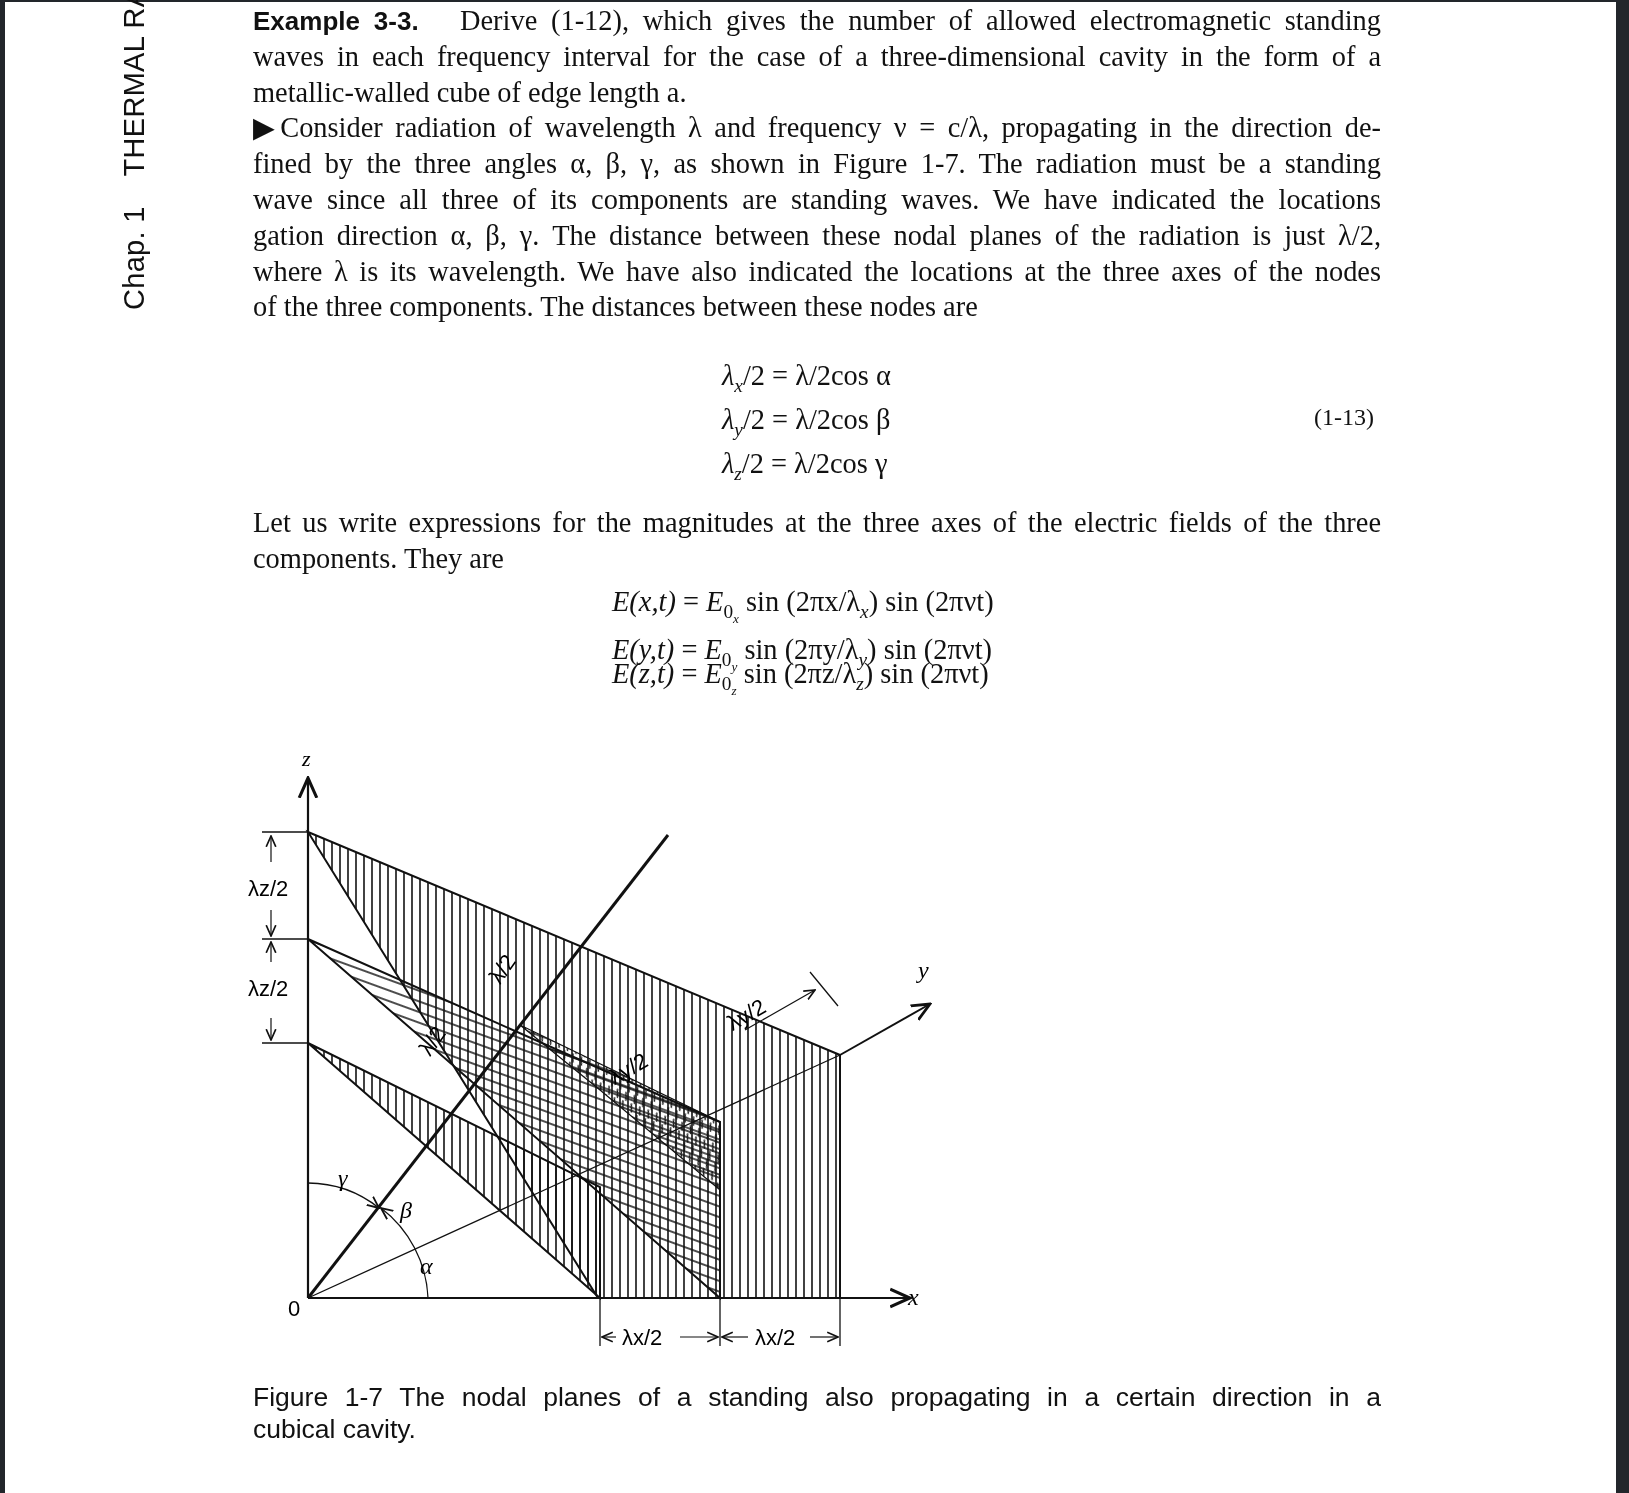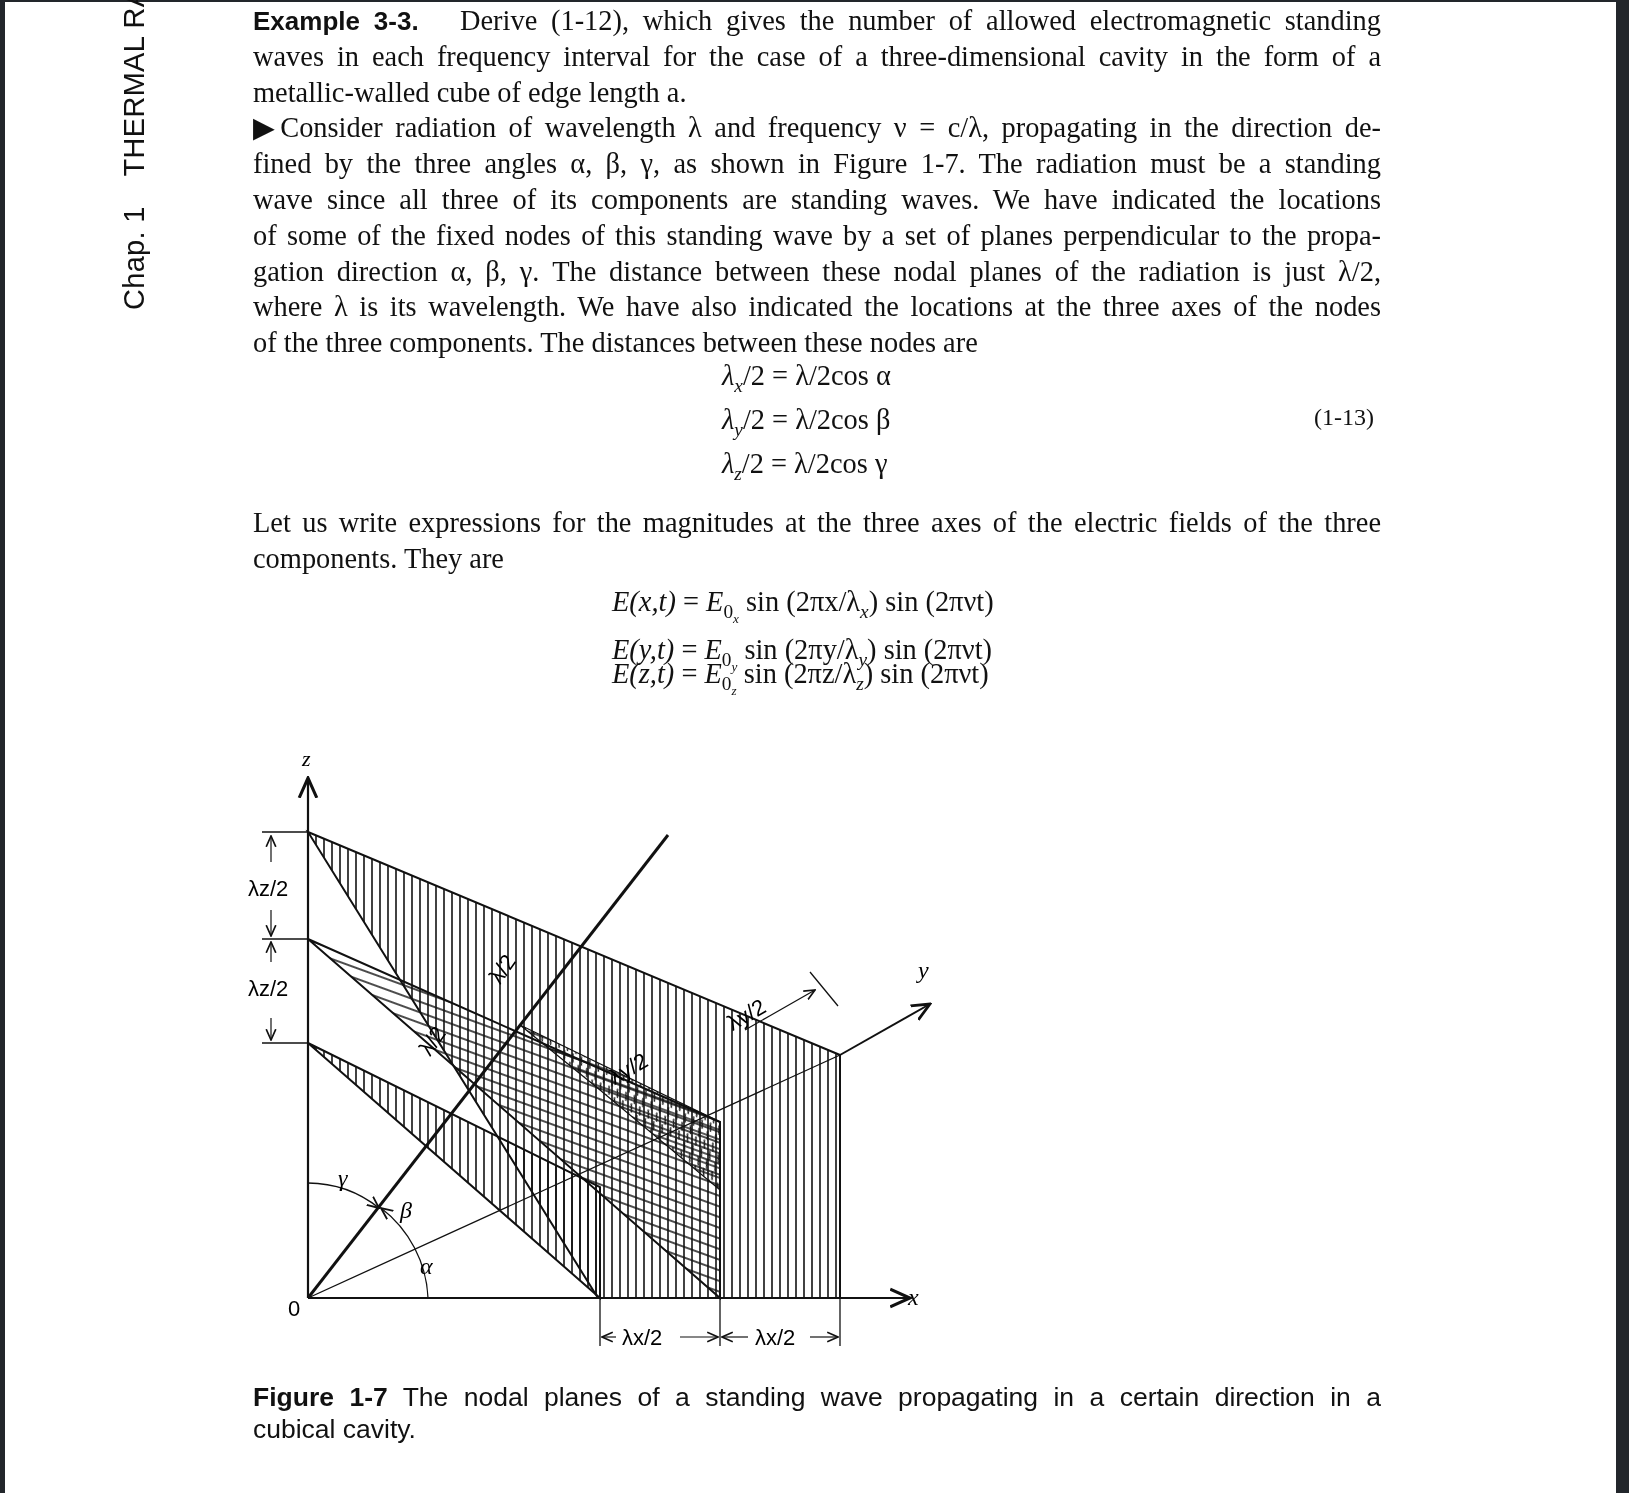--- a/index.html
+++ b/index.html
@@ -41,21 +41,21 @@
   .p2 .line { display: block; height: 35.8px; text-align: justify; text-align-last: justify; }
   .p2 .line.last { text-align-last: left; }
   .figure { position: absolute; left: 240px; top: 750px; width: 720px; height: 610px; }
   .caption {
     position: absolute; left: 253px; top: 1381px; width: 1128px;
     font-family: "Liberation Sans", "DejaVu Sans", sans-serif; font-size: 26.5px;
     line-height: 32px;
   }
   .caption .line { display: block; text-align: justify; text-align-last: justify; }
   .caption .line.last { text-align-last: left; }
-  .caption .fig-label { font-weight: bold; margin-right: 0; }
+  .caption .fig-label { font-weight: normal; margin-right: 0; }
   .sidebar-right { position: absolute; right: 0; top: 0; width: 13px; height: 1493px; background: #22262b; }
   .top-border { position: absolute; left: 0; top: 0; width: 1629px; height: 2px; background: #22262b; }
 </style>
 </head>
 <body>
 
 <div class="top-border"></div>
 <div class="page"></div>
 <div class="sidebar-right"></div>
 
@@ -64,21 +64,20 @@
   <span>THERMAL RA</span>
 </div>
 
 <div class="body-text p1">
   <span class="line"><span class="bold-sans">Example 3-3.</span>&nbsp;&nbsp; <span>Derive (1-12), which gives the number of allowed electromagnetic standing</span></span>
   <span class="line">waves in each frequency interval for the case of a three-dimensional cavity in the form of a</span>
   <span class="line last">metallic-walled cube of edge length a.</span>
   <span class="line">▶Consider radiation of wavelength λ and frequency ν = c/λ, propagating in the direction de-</span>
   <span class="line">fined by the three angles α, β, γ, as shown in Figure 1-7. The radiation must be a standing</span>
   <span class="line">wave since all three of its components are standing waves. We have indicated the locations</span>
-  <span class="line">of some of the fixed nodes of this standing wave by a set of planes perpendicular to the propa-</span>
   <span class="line">gation direction α, β, γ. The distance between these nodal planes of the radiation is just λ/2,</span>
   <span class="line">where λ is its wavelength. We have also indicated the locations at the three axes of the nodes</span>
   <span class="line last">of the three components. The distances between these nodes are</span>
 </div>
 
 <div class="eq-block" style="left:722px; top:360px;">
   <div class="eq-row" style="top:0;">
     <i>λ</i><sub><i>x</i></sub><span>/2 = λ/2cos α</span>
   </div>
   <div class="eq-row" style="top:44px;">
@@ -174,15 +173,15 @@
     <text x="382" y="595" font-family="Liberation Sans, sans-serif" font-size="22">λx/2</text>
     <text x="515" y="595" font-family="Liberation Sans, sans-serif" font-size="22">λx/2</text>
     <line x1="376" y1="587" x2="362" y2="587" stroke="#111" stroke-width="1.2" marker-end="url(#arr)"></line>
     <line x1="440" y1="587" x2="478" y2="587" stroke="#111" stroke-width="1.2" marker-end="url(#arr)"></line>
     <line x1="508" y1="587" x2="482" y2="587" stroke="#111" stroke-width="1.2" marker-end="url(#arr)"></line>
     <line x1="570" y1="587" x2="598" y2="587" stroke="#111" stroke-width="1.2" marker-end="url(#arr)"></line>
   </svg>
 </div>
 
 <div class="caption">
-  <span class="line"><span class="fig-label">Figure 1-7</span> <span>The nodal planes of a standing wave propagating in a certain direction in a</span></span>
+  <span class="line"><span class="fig-label">Figure 1-7</span> <span>The nodal planes of a standing also propagating in a certain direction in a</span></span>
   <span class="line last">cubical cavity.</span>
 </div>
 
 </body></html>

